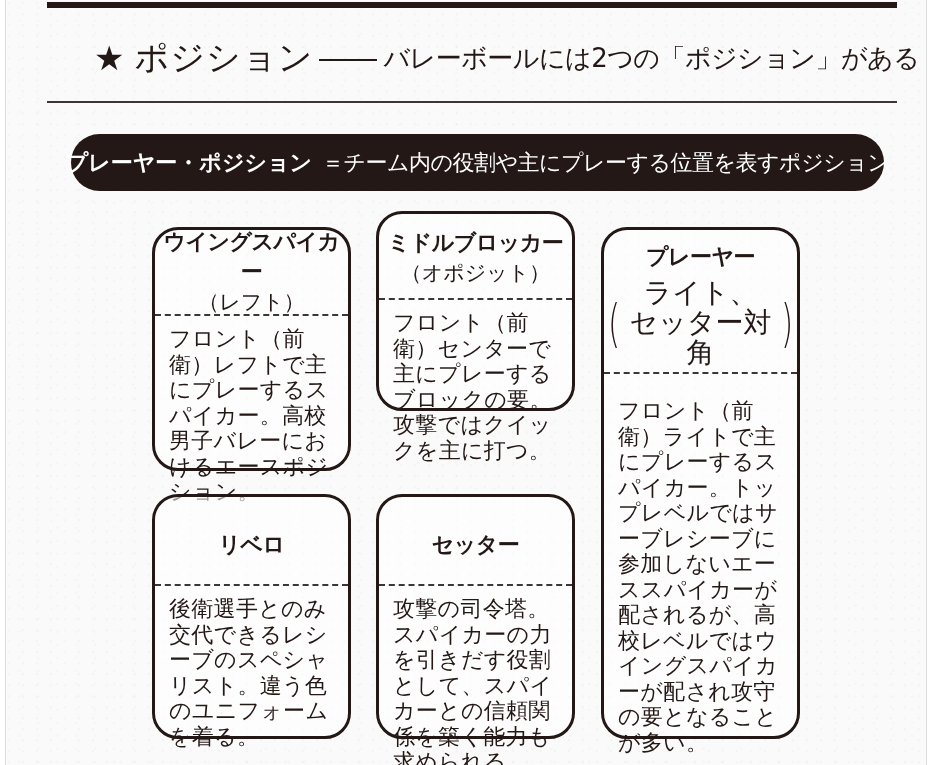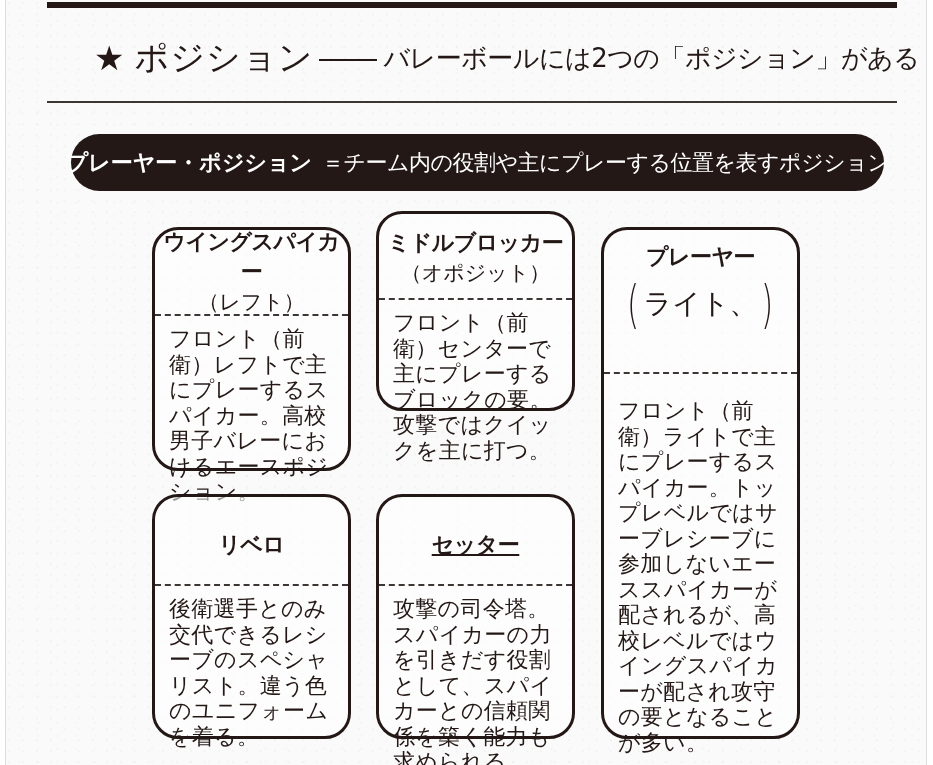--- a/index.html
+++ b/index.html
@@ -198,34 +198,35 @@
     <div class="card-body">フロント（前衛）センターで主にプレーするブロックの要。攻撃ではクイックを主に打つ。</div>
   </div>
 
   <div class="card" style="left:595px; top:227px; width:199px; height:512px;">
     <div class="card-head" style="height:144px; justify-content:flex-start; padding-top:12px;">
       <span class="name">プレーヤー</span>
       <div class="paren-block">
         <span class="paren">(</span>
         <div class="paren-lines">
           <span>ライト、</span>
+          <span>セッター対角</span>
         </div>
         <span class="paren">)</span>
       </div>
     </div>
     <div class="card-body" style="padding-top:24px;">フロント（前衛）ライトで主にプレーするスパイカー。トップレベルではサーブレシーブに参加しないエーススパイカーが配されるが、高校レベルではウイングスパイカーが配され攻守の要となることが多い。</div>
   </div>
 
   <div class="card" style="left:146px; top:494px; width:199px; height:245px;">
     <div class="card-head" style="height:89px; padding-top:8px;">
       <span class="name">リベロ</span>
     </div>
     <div class="card-body">後衛選手とのみ交代できるレシーブのスペシャリスト。違う色のユニフォームを着る。</div>
   </div>
 
   <div class="card" style="left:370px; top:494px; width:199px; height:245px;">
-    <div class="card-head" style="height:89px; padding-top:8px;text-decoration:underline;">
+    <div class="card-head" style="height:89px; padding-top:8px;">
       <span class="name">セッター</span>
     </div>
     <div class="card-body">攻撃の司令塔。スパイカーの力を引きだす役割として、スパイカーとの信頼関係を築く能力も求められる。</div>
   </div>
 
 </div>
 
 </body></html>

